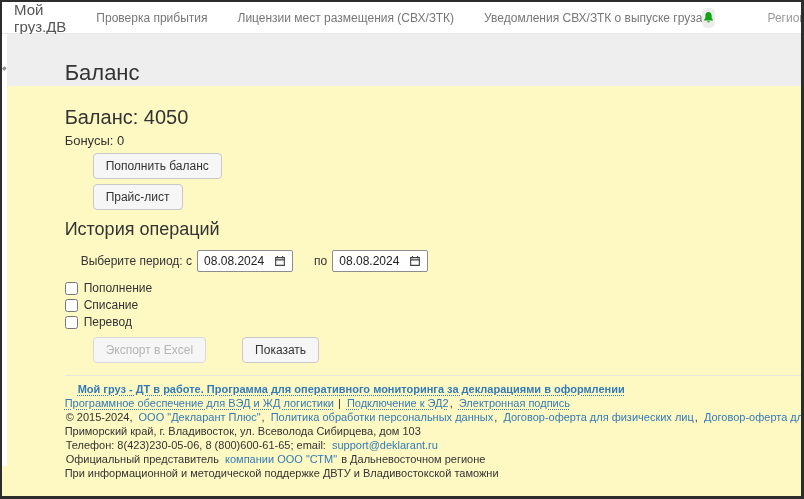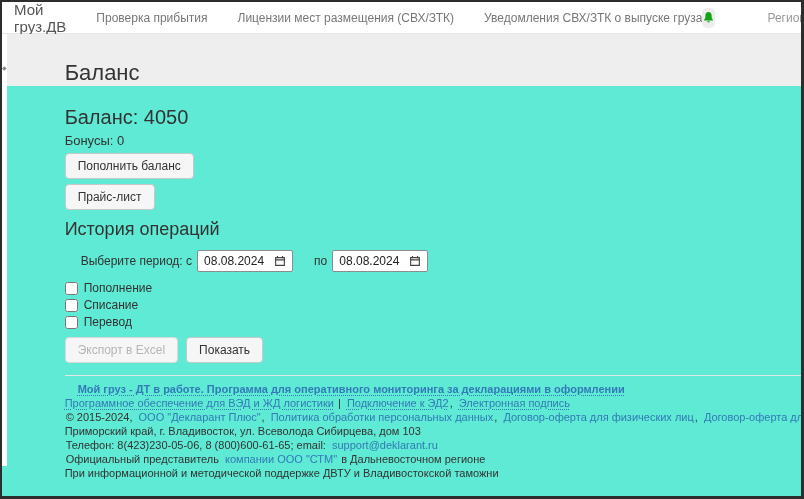--- a/index.html
+++ b/index.html
@@ -1,21 +1,21 @@
 <!DOCTYPE html>
 <html><head>
 <meta charset="utf-8">
 <style>
   * { box-sizing: border-box; margin: 0; padding: 0; }
   html,body { background:#fff; }
   body { font-family: "Liberation Sans", sans-serif; }
   .page {
     width: 804px; height: 499px;
     border: 2px solid #2d2d2d; border-right-width: 3px; border-bottom-width: 3px;
-    background: #5eead4; overflow: hidden; position: relative;
+    background: #fef9c3; overflow: hidden; position: relative;
   }
   
   .navbar {
     height: 32px; background: #fff; border-bottom: 1px solid #e7e7e7;
     display: flex; align-items: center; padding: 0 14px 0 12px;
   }
   .brand { font-size: 15px; color: #555; margin-right: 30px; cursor: pointer; }
   .nav-links { display: flex; gap: 30px; }
   .nav-link { font-size: 12px; color: #777; cursor: pointer; white-space: nowrap; }
   .nav-spacer { flex: 1; }
@@ -33,21 +33,21 @@
   .main-col { flex: 1; display: flex; flex-direction: column; }
   .page-header { background: #eeeeee; height: 84px; padding: 26px 0 0 58px; }
   .page-title { font-size: 22px; font-weight: 400; color: #333; }
   
   .content { padding: 20px 20px 0 58px; }
   .balance-title { font-size: 20px; font-weight: 400; color: #333; }
   .bonus-line { font-size: 13px; color: #333; margin-top: 4px; }
   .btn {
     display: inline-block; font-size: 12px; color: #333;
     background: #f6f6f6; border: 1px solid #c8c8c8; border-radius: 4px;
-    padding: 5px 12px; cursor: pointer; font-family: "Liberation Sans", sans-serif;
+    padding: 5px 12px; cursor: pointer; font-family: "Liberation Sans", sans-serif; margin-left: 28px;
   }
   .btn-row { margin-top: 5px; }
   .history-title { font-size: 18px; font-weight: 400; color: #333; margin-top: 9px; }
   .period-row { display: flex; align-items: center; margin-top: 10px; font-size: 12px; color: #333; }
   .period-row .lbl { margin-right: 5px; padding-left: 16px; }
   .date-box {
     display: inline-flex; align-items: center; gap: 10px;
     border: 1px solid #8d8d8d; border-radius: 2px; background: #fff;
     padding: 3px 6px; font-size: 12px; color: #222; cursor: text; justify-content: center;
   }

